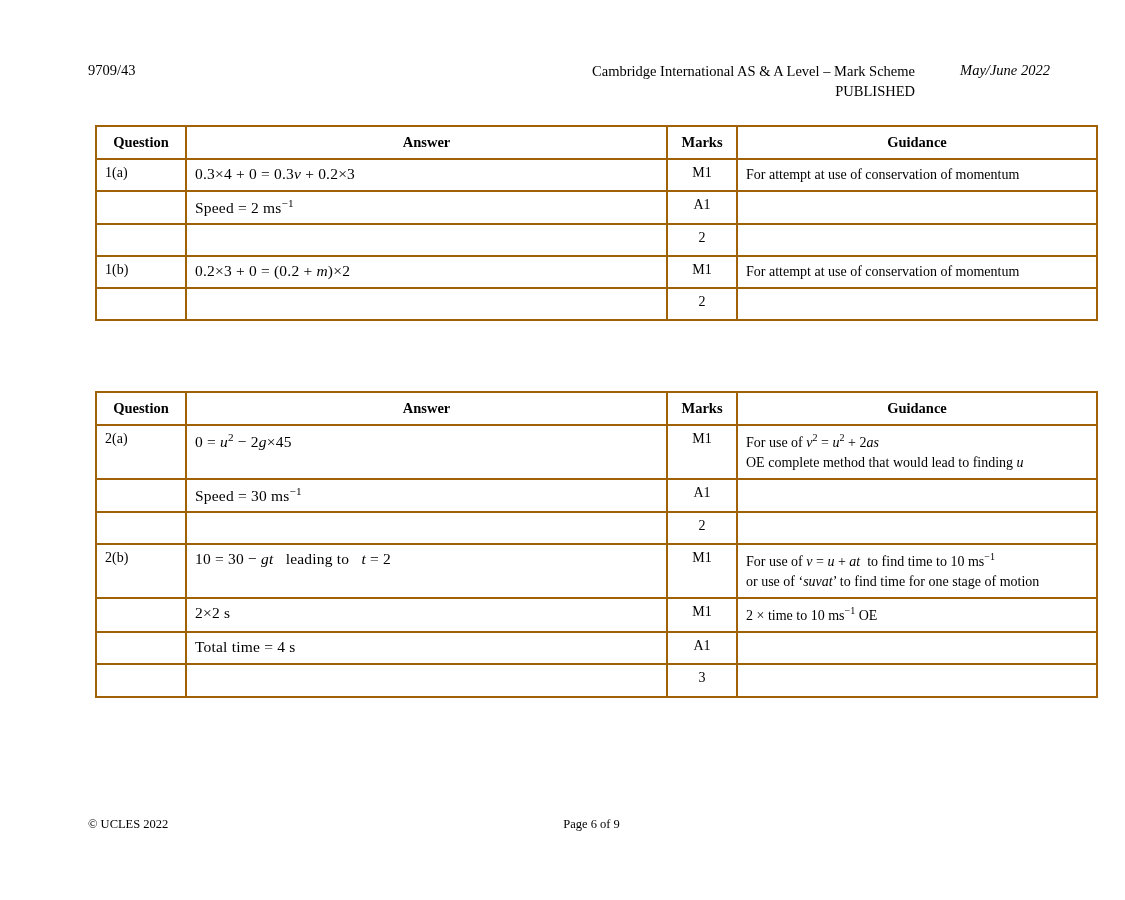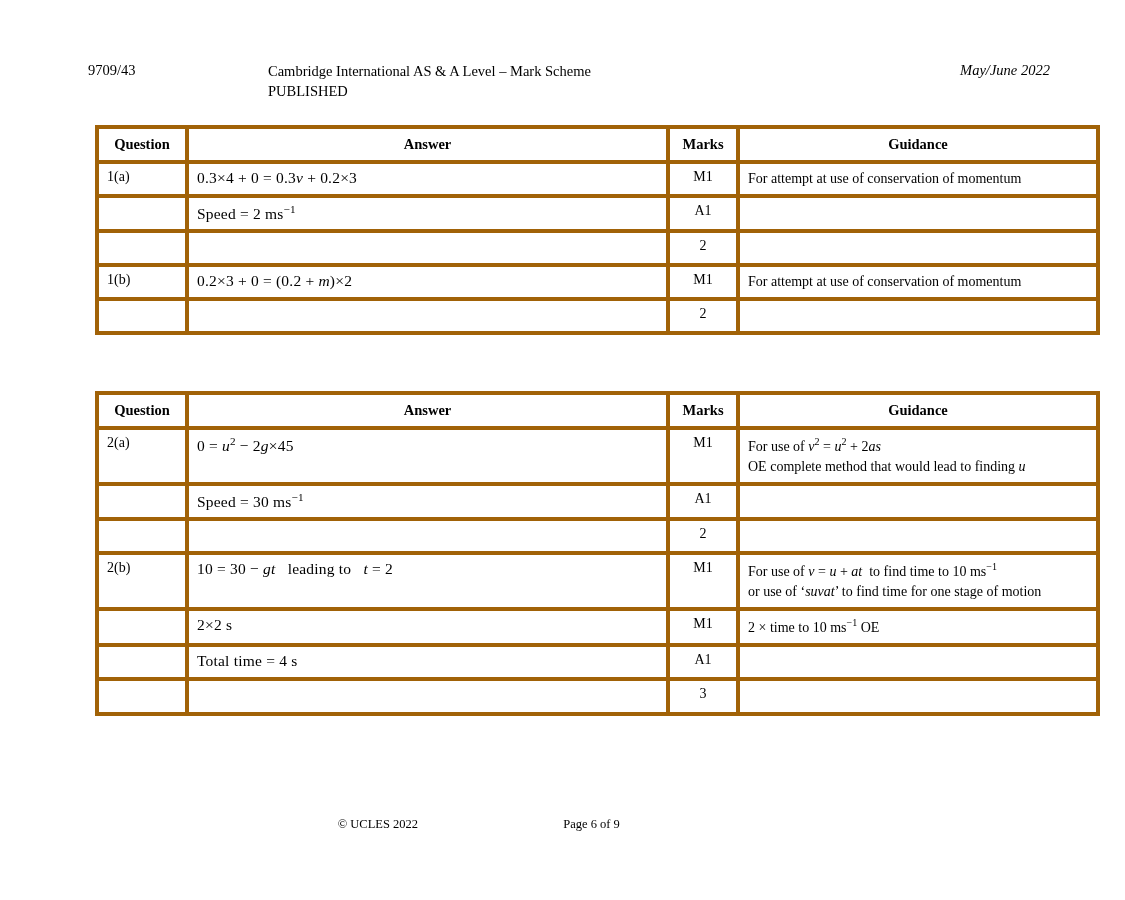--- a/index.html
+++ b/index.html
@@ -31,41 +31,41 @@
     align-items: flex-start;
     justify-content: space-between;
     font-size: 14.5px;
   }
   .doc-header .hdr-left {
     width: 180px;
     text-align: left;
   }
   .doc-header .hdr-center {
     flex: 1;
-    text-align: left;
+    text-align: right;
     line-height: 1.35;
   }
   .doc-header .hdr-center .published {
     font-weight: normal;
   }
   .doc-header .hdr-right {
     width: 180px;
     text-align: center;
     font-style: italic;
   }
 
   
   .mark-table {
     position: absolute;
     border-collapse: collapse;
     table-layout: fixed;
     font-size: 14px;
   }
   .mark-table td, .mark-table th {
-    border: 4px solid #a16207;
+    border: 2px solid #a16207;
     padding: 5px 8px;
     vertical-align: top;
     font-weight: normal;
     background: #ffffff;
   }
   .mark-table th {
     text-align: center;
     font-weight: bold;
     font-size: 14.5px;
     padding-top: 7px;
@@ -108,21 +108,21 @@
   
   .doc-footer {
     position: absolute;
     bottom: 68px;
     left: 88px;
     width: 1007px;
     display: flex;
     align-items: center;
     font-size: 12.5px;
   }
-  .doc-footer .ft-left { width: 330px; text-align: right; }
+  .doc-footer .ft-left { width: 330px; text-align: left; }
   .doc-footer .ft-center { flex: 1; text-align: center; }
   .doc-footer .ft-right { width: 330px; text-align: right; }
 </style>
 </head>
 <body>
 
 <div class="page">
 
   <div class="doc-header">
     <div class="hdr-left">9709/43</div>

